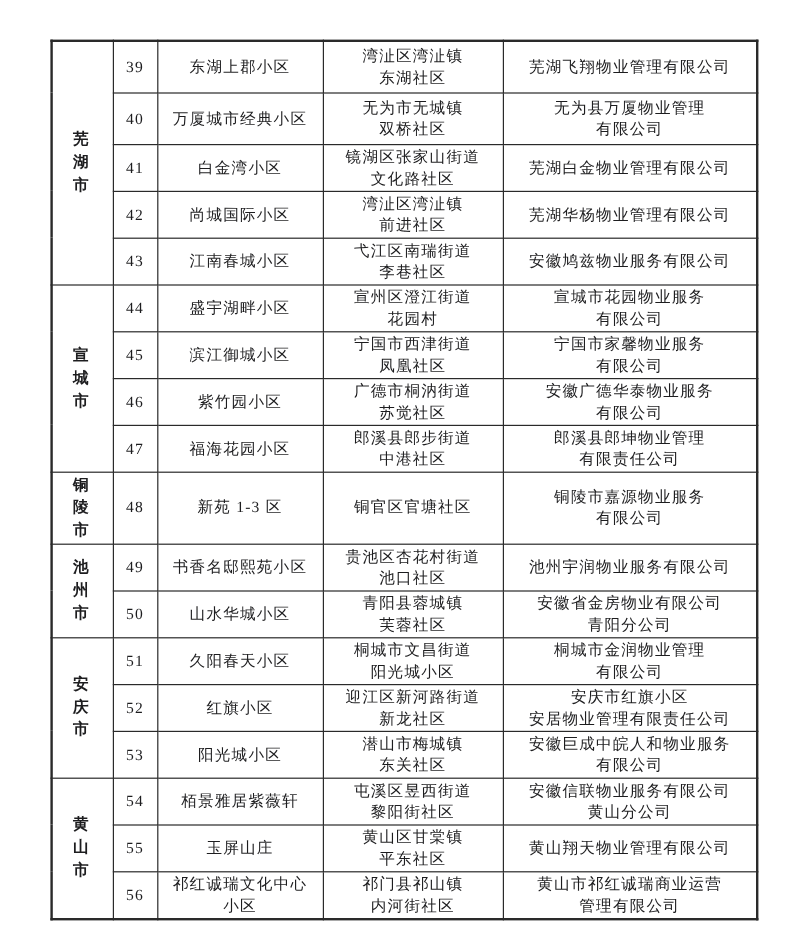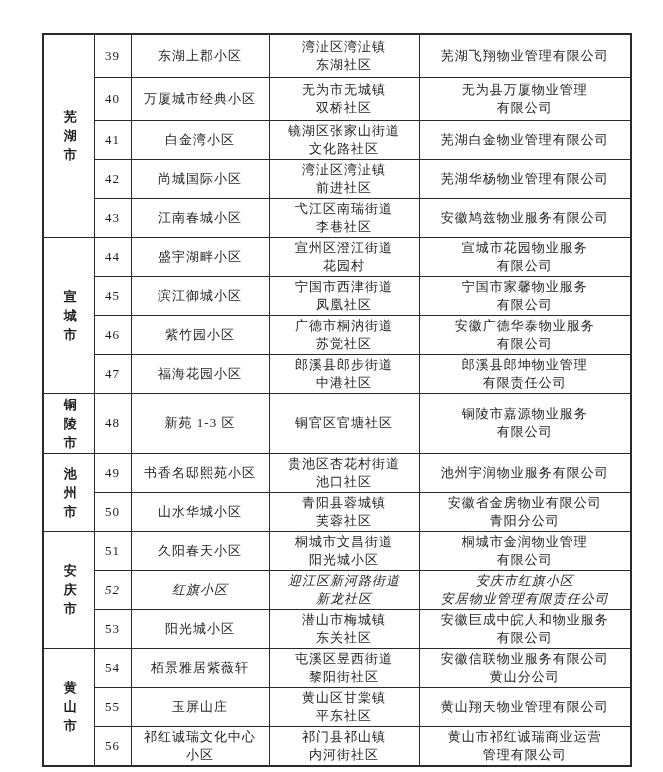--- a/index.html
+++ b/index.html
@@ -35,21 +35,22 @@
     padding: 1px 2px;
     overflow: hidden;
   }
   td.city-cell { font-weight: bold; font-size: 14px; }
   .city-label {
     display: inline-block;
     width: 16px;
     word-break: break-all;
     line-height: 19px;
     letter-spacing: 0;
-    text-align: right;
+    text-align: left;
+    font-family: Liberation Mono, monospace;
   }
 </style>
 </head>
 <body>
 
 <div class="page">
   <table class="prop-table">
     <colgroup>
       <col style="width:51px">
       <col style="width:37px">
@@ -154,21 +155,21 @@
         </tr>
         <tr style="height: 37px;">
           <td class="city-cell" rowspan="3"><span class="city-label">安庆市</span></td>
           <td>51</td>
           <td>久阳春天小区</td>
           <td>桐城市文昌街道
 阳光城小区</td>
           <td>桐城市金润物业管理
 有限公司</td>
         </tr>
-        <tr style="height: 38px; font-style: italic;">
+        <tr style="height: 38px;">
           <td>52</td>
           <td>红旗小区</td>
           <td>迎江区新河路街道
 新龙社区</td>
           <td>安庆市红旗小区
 安居物业管理有限责任公司</td>
         </tr>
         <tr style="height: 38px;">
           <td>53</td>
           <td>阳光城小区</td>

